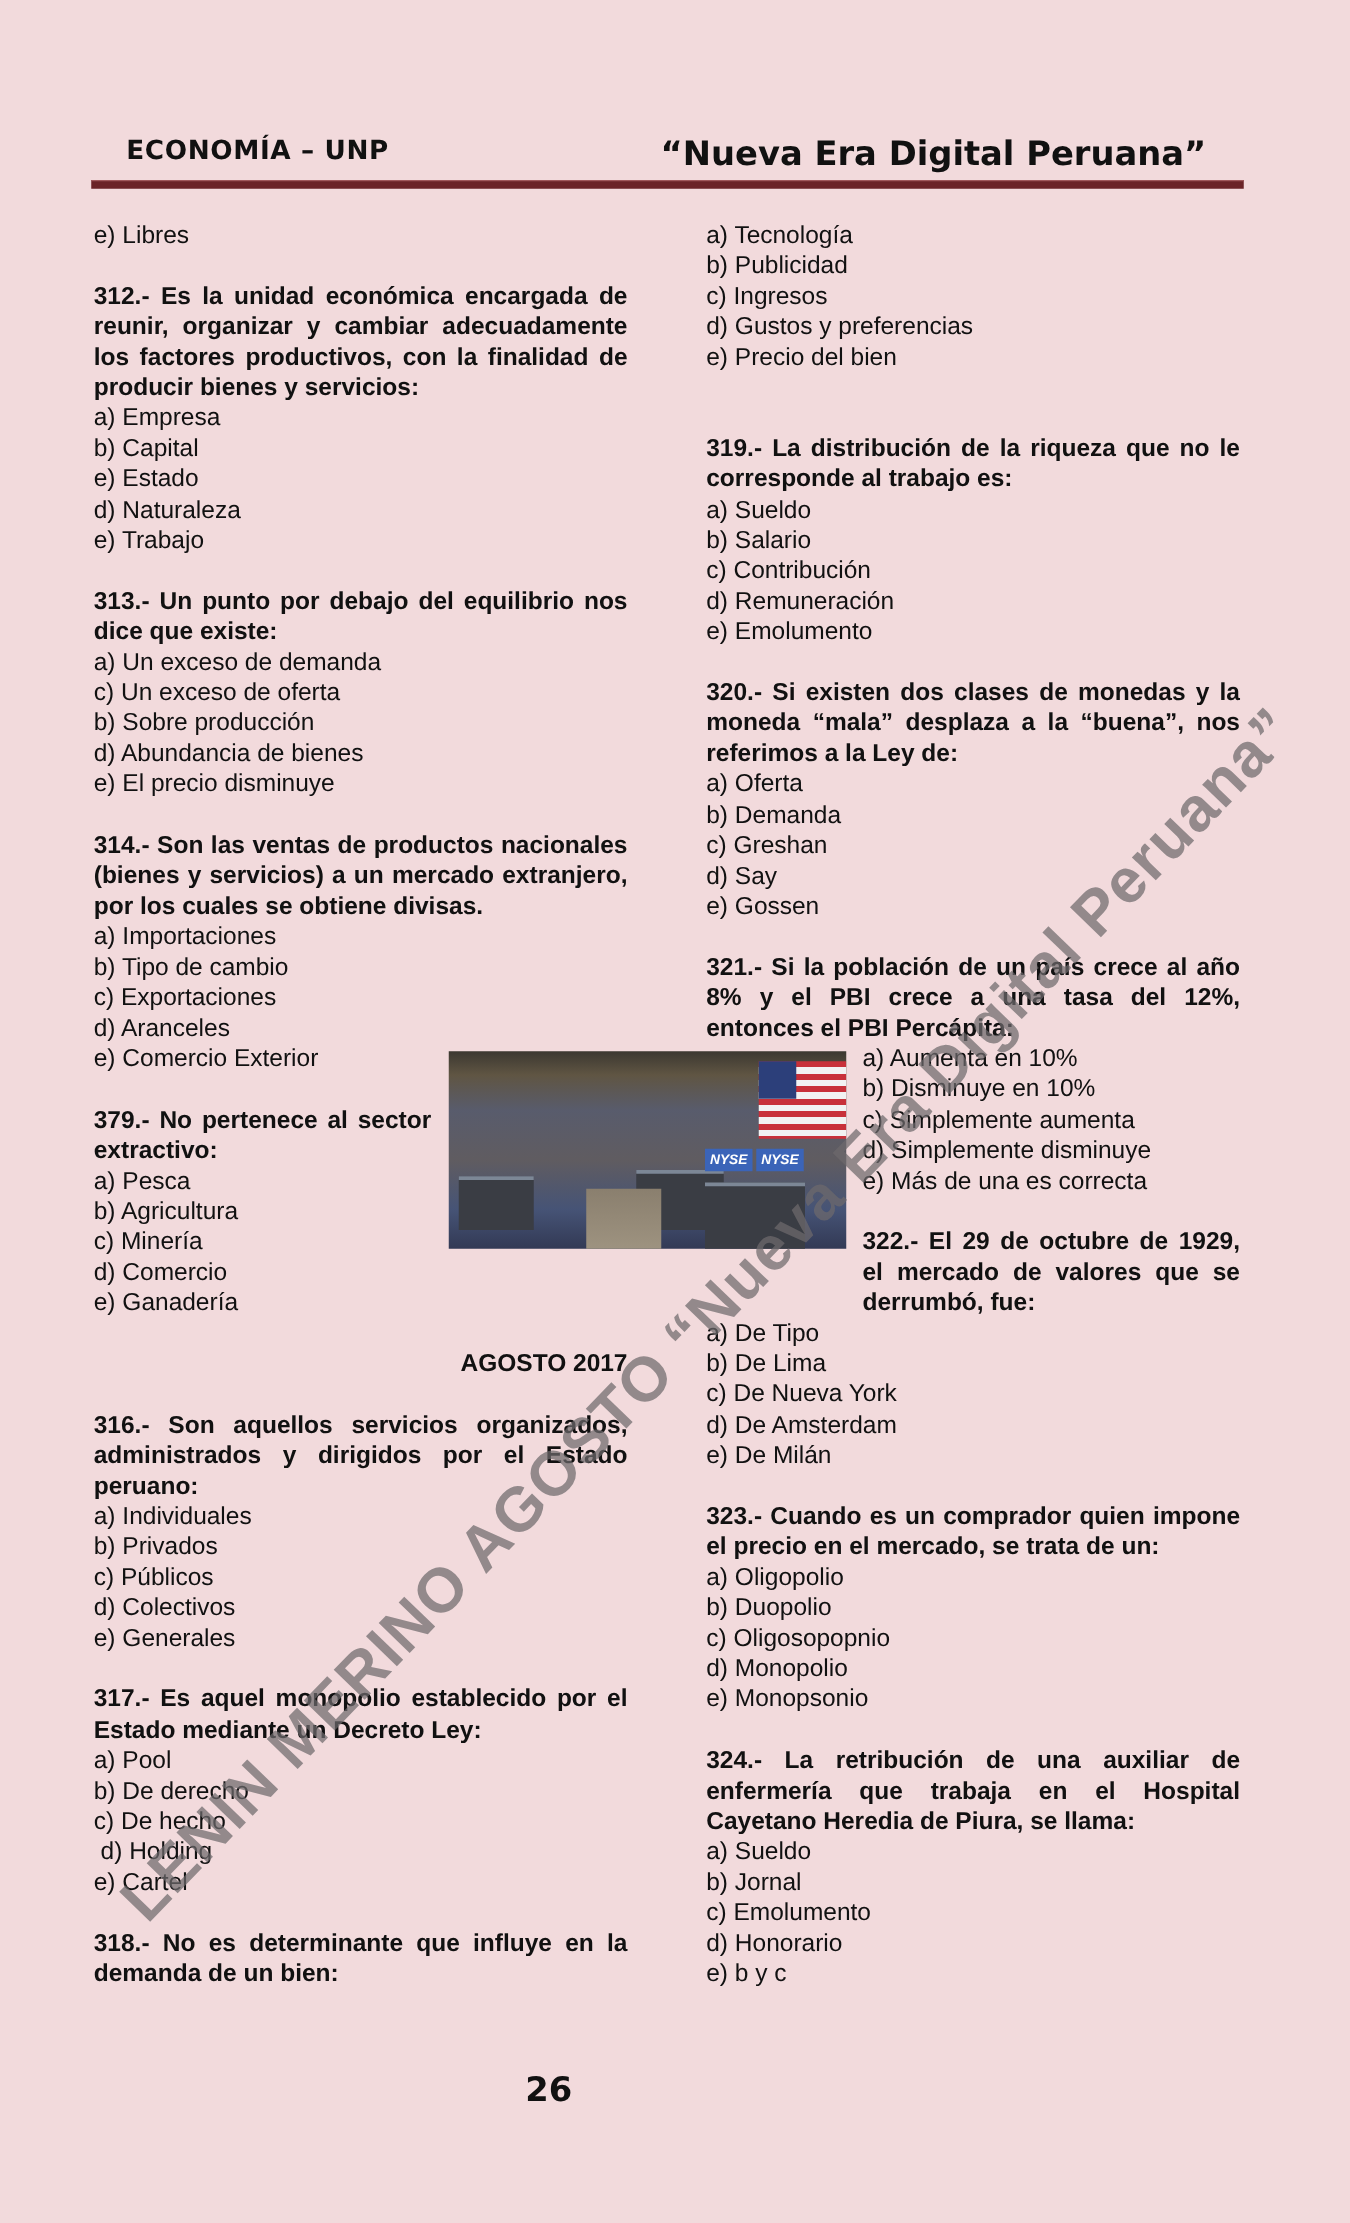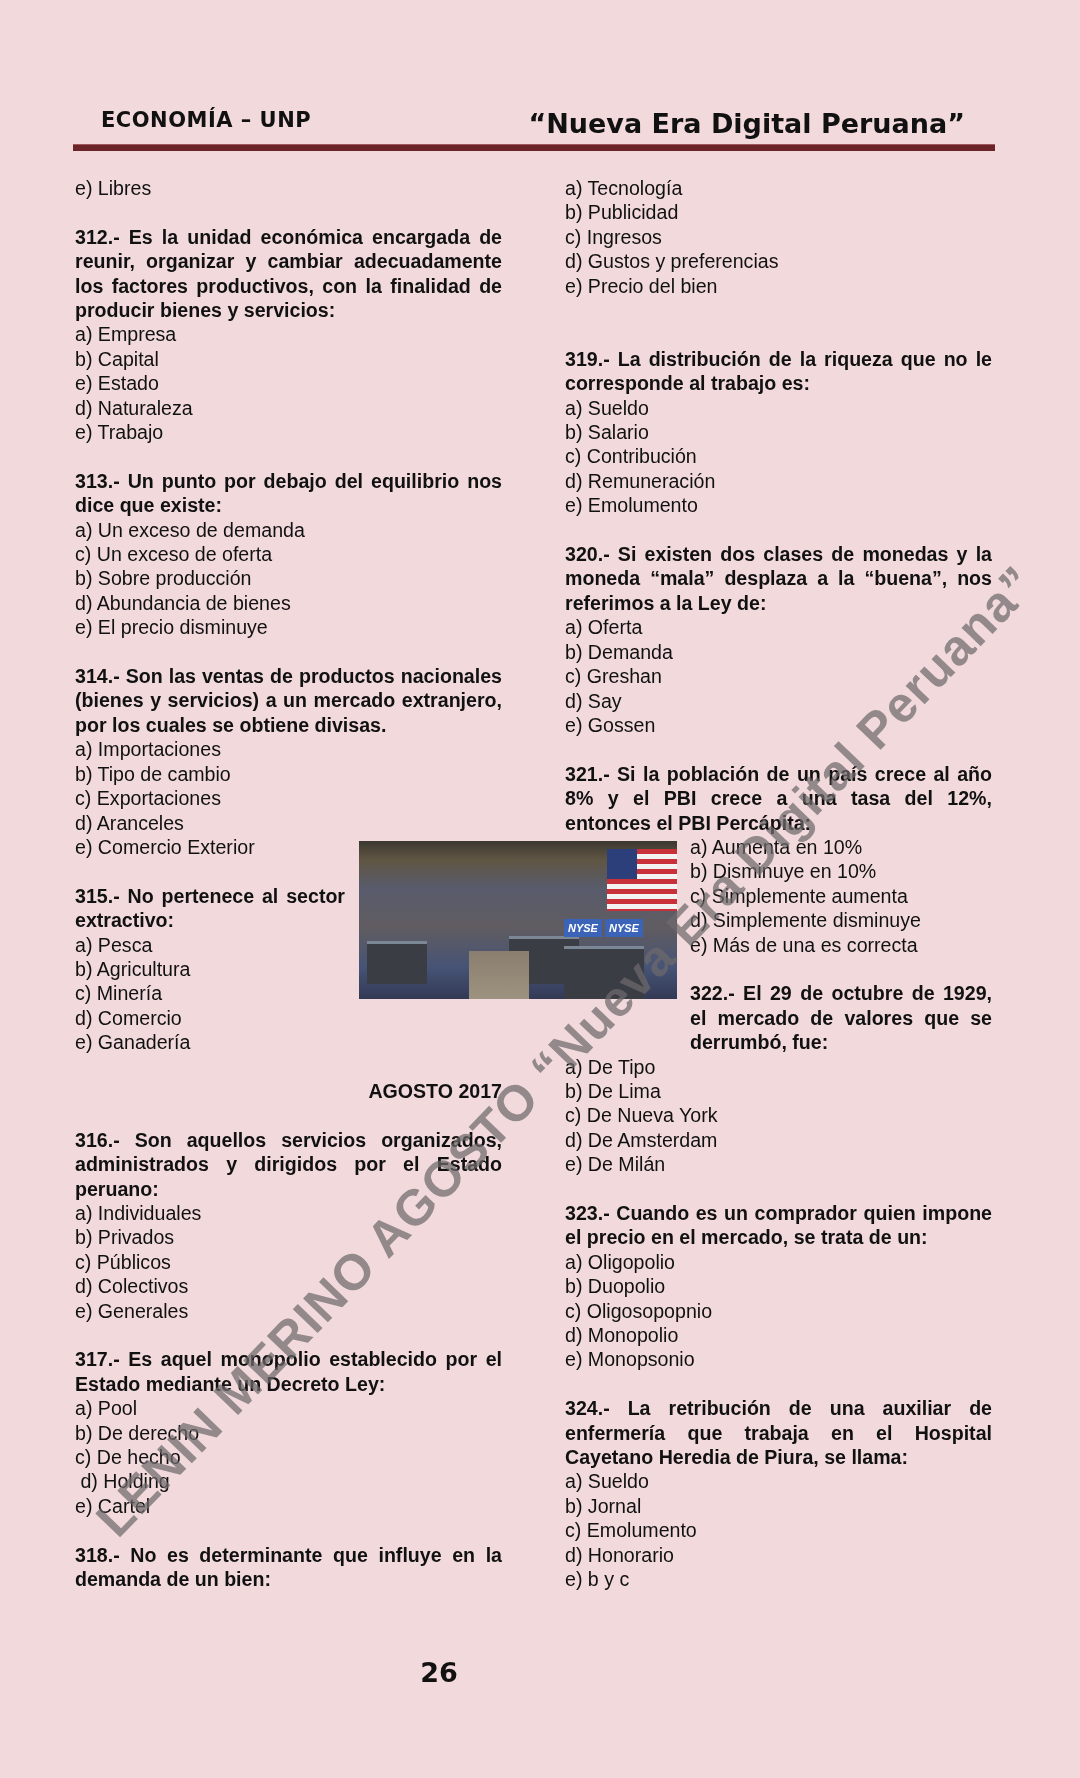--- a/index.html
+++ b/index.html
@@ -114,21 +114,21 @@
     <div class="q">314.- Son las ventas de productos nacionales (bienes y servicios) a un mercado extranjero, por los cuales se obtiene divisas.</div>
     <div class="opt">a) Importaciones</div>
     <div class="opt">b) Tipo de cambio</div>
     <div class="opt">c) Exportaciones</div>
     <div class="opt">d) Aranceles</div>
     <div class="opt">e) Comercio Exterior</div>
   </div>
   <div class="gap"></div>
 
   <div>
-    <div class="q narrow">315.- No pertenece al sector extractivo:</div>
+    <div class="q narrow">379.- No pertenece al sector extractivo:</div>
     <div class="opt">a) Pesca</div>
     <div class="opt">b) Agricultura</div>
     <div class="opt">c) Minería</div>
     <div class="opt">d) Comercio</div>
     <div class="opt">e) Ganadería</div>
   </div>
   <div class="gap"></div>
 
   <div class="date">AGOSTO 2017</div>
   <div class="gap"></div>

